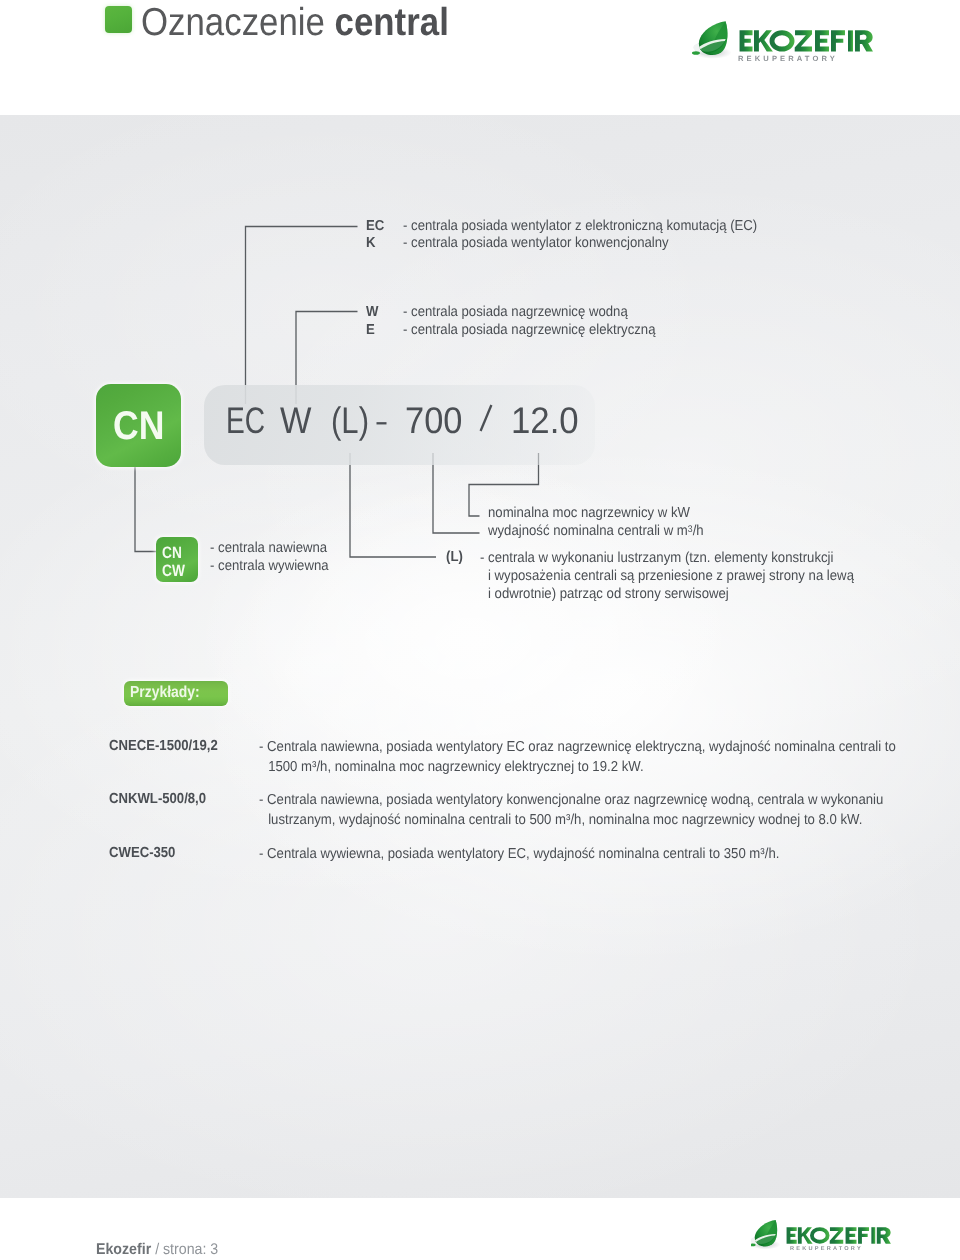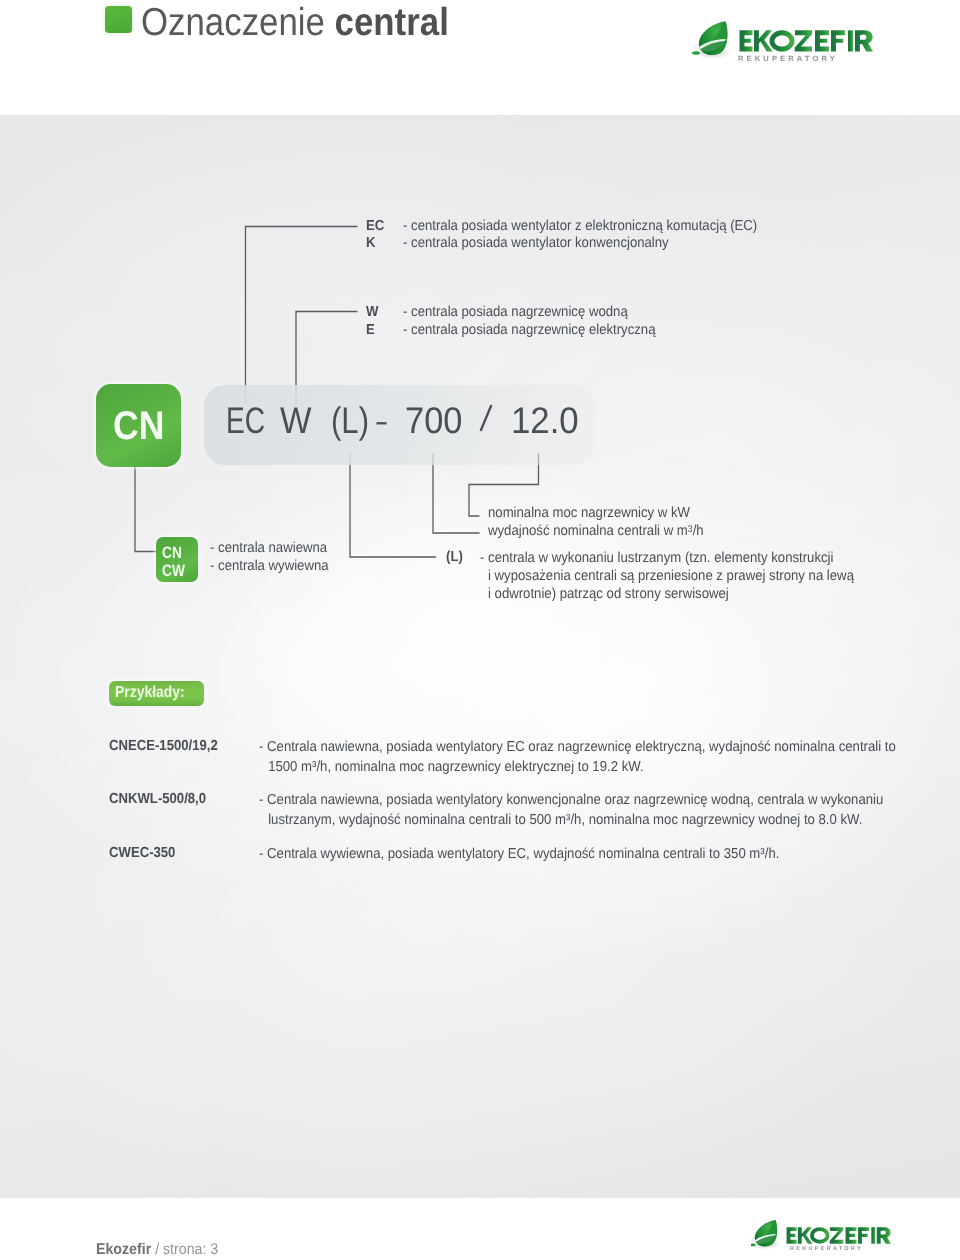--- a/index.html
+++ b/index.html
@@ -36,21 +36,21 @@
      background:linear-gradient(152deg,#4ea63d 0%,#54ab3e 20%,#5cb446 48%,#62ba49 62%,#55ae3f 84%,#4ca63b 100%);}
   #badge-main span{left:17px;top:20px;font-size:40px;transform:scaleX(0.89);}
   #badge-small{left:156px;top:537px;width:42px;height:45px;border-radius:7px;
      background:linear-gradient(152deg,#4ca63c 0%,#53ab3e 22%,#5cb446 52%,#62ba49 66%,#54ad3e 86%,#4aa53a 100%);}
   #badge-small span.l1{left:6px;top:7px;font-size:16.5px;transform:scaleX(0.83);}
   #badge-small span.l2{left:6px;top:25px;font-size:16.5px;transform:scaleX(0.83);}
   .codebox{position:absolute;left:204px;top:385px;width:391px;height:80px;border-radius:21px;
      background:linear-gradient(100deg,rgba(219,222,224,0.92) 0%,rgba(223,226,228,0.88) 38%,rgba(228,231,233,0.74) 65%,rgba(233,235,237,0.40) 100%);}
   .codetext{position:absolute;left:228px;top:400px;font-size:37px;color:#4b4f54;height:45px;}
   .codetext .cseg{position:absolute;top:0;white-space:pre;transform-origin:left top;}
-  .pill{position:absolute;left:109px;top:681px;width:95px;height:25px;border-radius:6px;
+  .pill{position:absolute;left:124px;top:681px;width:104px;height:25px;border-radius:6px;
      background:linear-gradient(180deg,#6fb447 0%,#77bb49 14%,#7cc44c 40%,#7ac54b 62%,#73bf47 80%,#62ae3e 100%);
      box-shadow:0 0 4px 1px rgba(255,255,255,0.8);text-align:center;}
   .pill span{position:absolute;left:6px;top:3px;font-size:16px;font-weight:bold;color:#eef8e7;transform:scaleX(0.87);transform-origin:left top;}
   .ex-code{position:absolute;font-size:14.6px;font-weight:bold;color:#4a4e53;transform:scaleX(0.9);transform-origin:left top;white-space:pre;}
   .ex-desc{position:absolute;left:259px;width:700px;font-size:14.4px;color:#4a4e53;line-height:19.5px;text-indent:-10px;padding-left:10px;transform:scaleX(0.915);transform-origin:left top;}
   .logo-sub{position:absolute;font-weight:bold;color:#8d9296;white-space:pre;}
   .hdr-sub{left:738px;top:54px;font-size:7.6px;letter-spacing:3.1px;}
   .ftr-sub{left:790px;top:1246px;font-size:5.6px;letter-spacing:2.22px;}
   sup{font-size:0.66em;vertical-align:baseline;position:relative;top:-0.35em;line-height:0;}
 </style>

